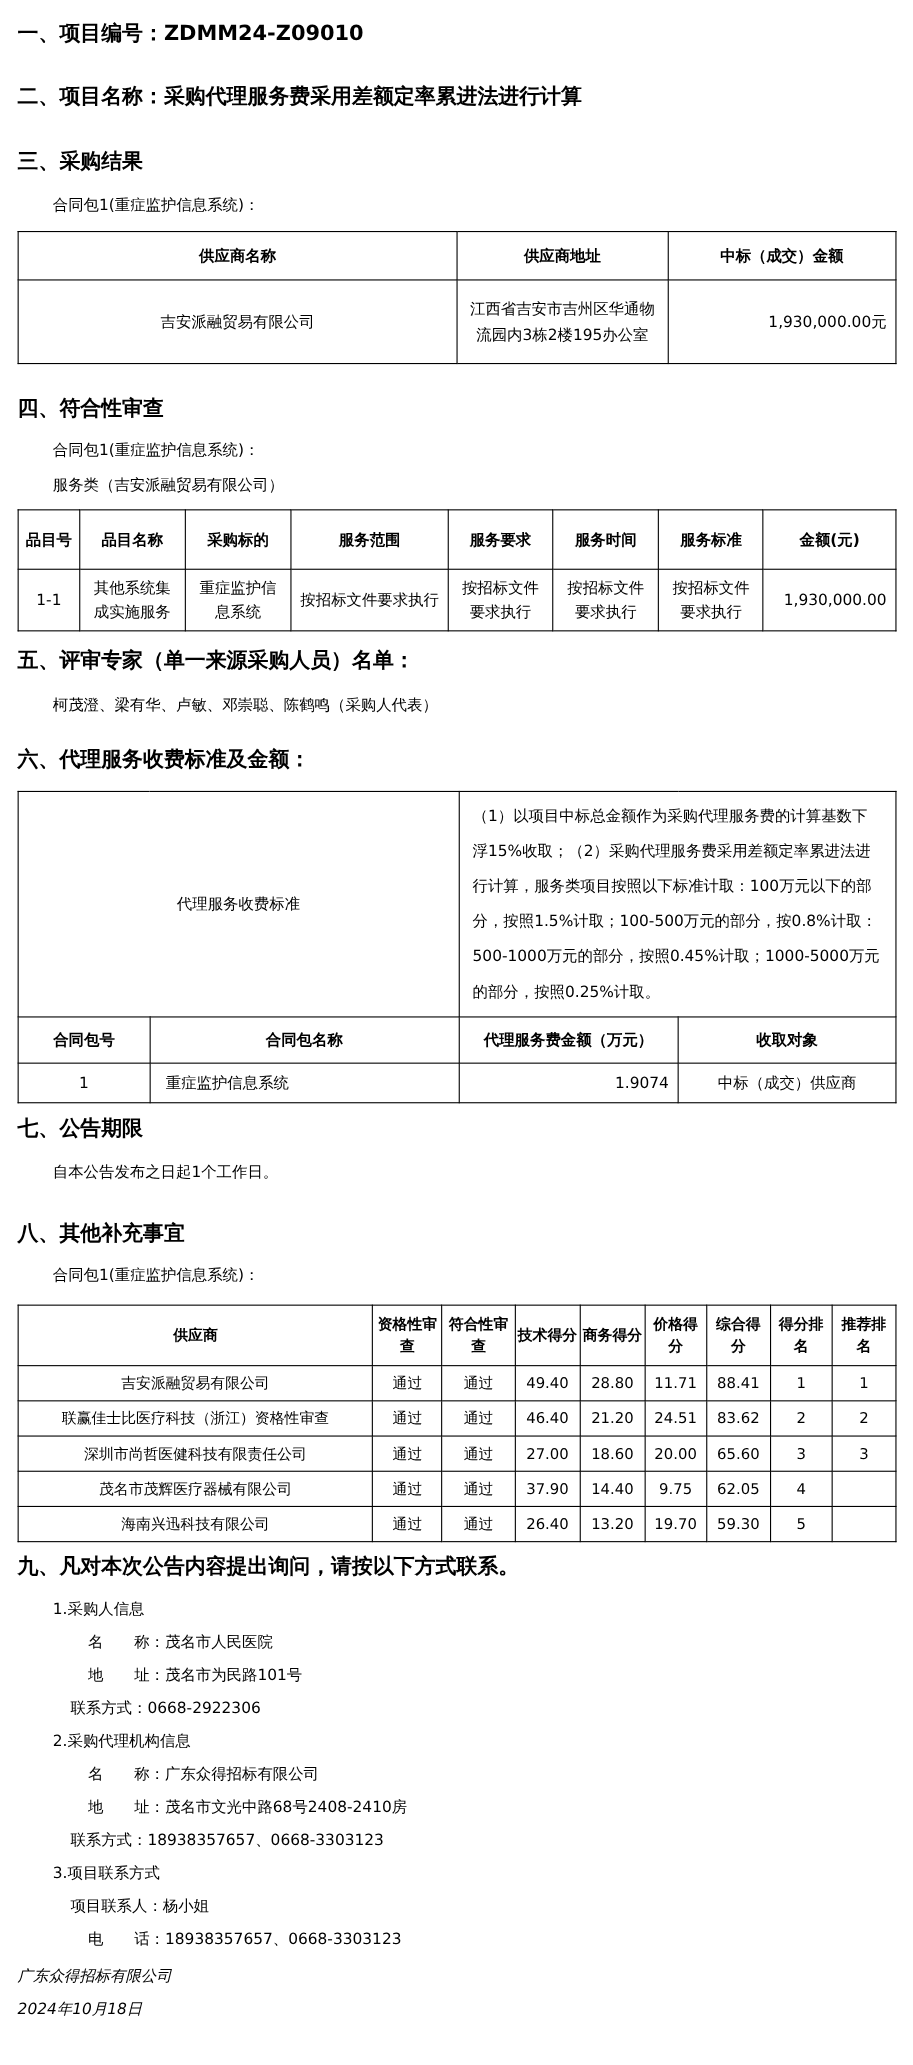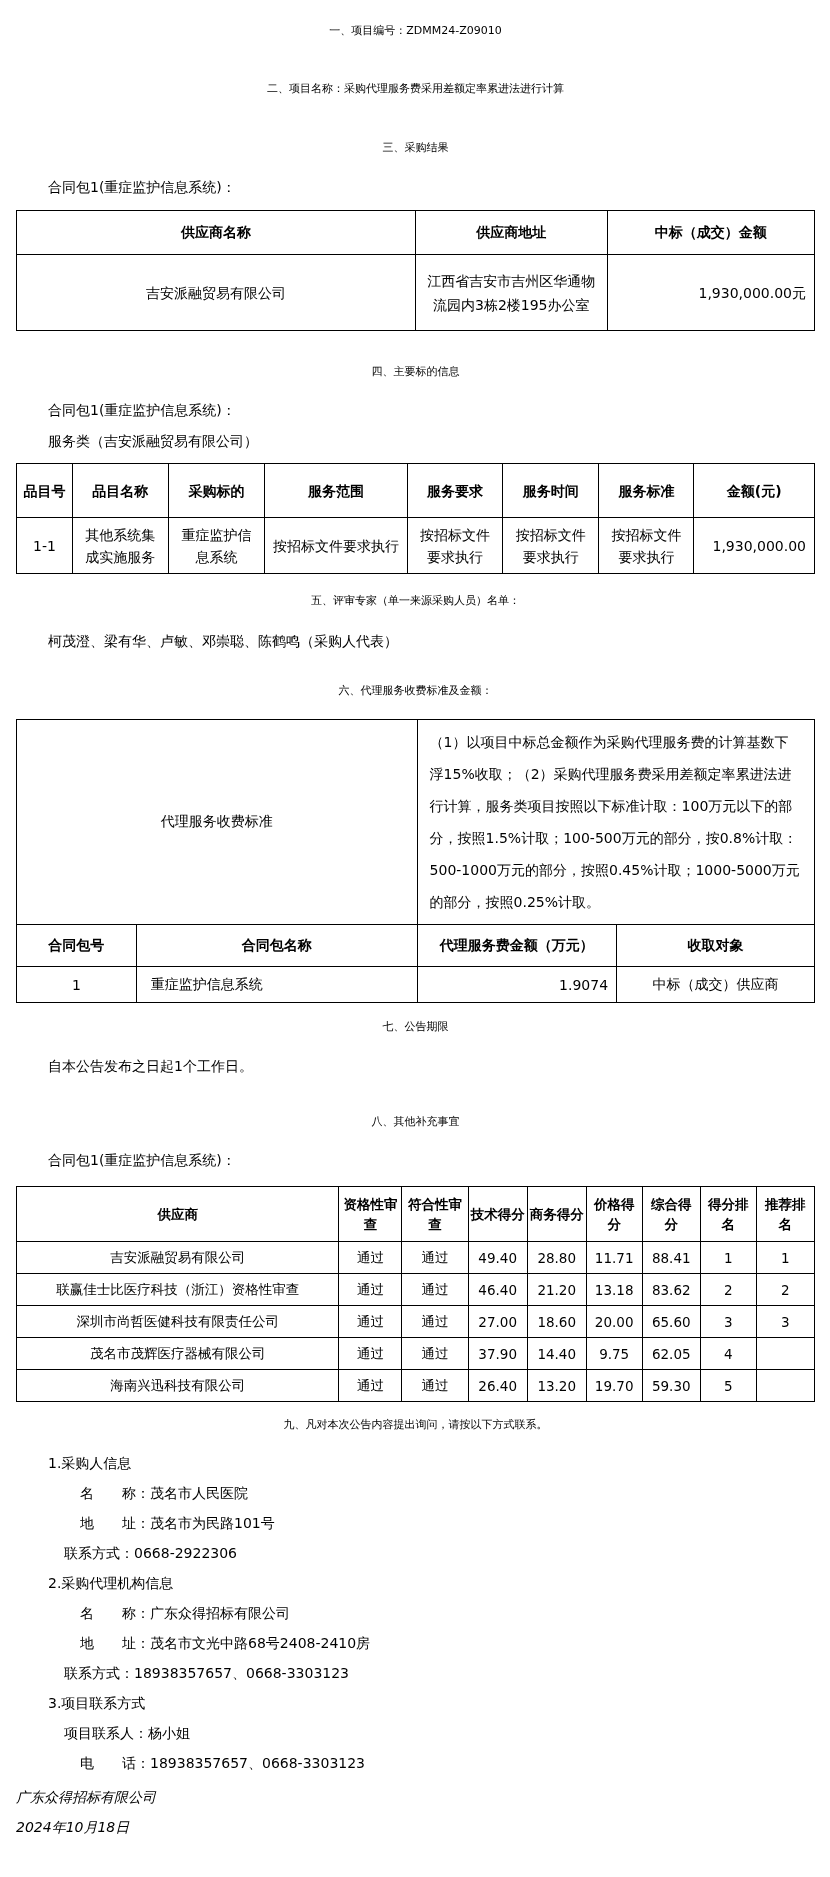--- a/index.html
+++ b/index.html
@@ -3,23 +3,22 @@
 <meta charset="utf-8">
 <style>
   html,body{margin:0;padding:0;background:#ffffff;color:#000;}
   body{
     font-family:"DejaVu Sans","Liberation Sans",sans-serif;
     width:830px;
     font-size:14px;
   }
   .doc{padding:22px 15px 30px 16px;}
   .sec-title{
-    font-size:11px;font-weight:normal;line-height:17px;
+    font-size:19px;font-weight:bold;line-height:17px;
     margin:0;
-    text-align:center;
   }
   .mt-lg{margin-top:42px;}
   .note{
     margin:23px 0 0 32px;font-size:14px;line-height:17px;
   }
   table{
     width:100%;border-collapse:collapse;table-layout:fixed;
     font-size:14px;
   }
   th,td{
@@ -83,21 +82,21 @@
       <th>中标（成交）金额</th>
     </tr>
     <tr>
       <td>吉安派融贸易有限公司</td>
       <td>江西省吉安市吉州区华通物流园内3栋2楼195办公室</td>
       <td class="num">1,930,000.00元</td>
     </tr>
   </tbody>
     </table>
 
-  <h2 class="sec-title" style="margin-top:32px;">四、主要标的信息</h2>
+  <h2 class="sec-title" style="margin-top:32px;">四、符合性审查</h2>
 
   <p class="note" style="margin-top:22px;">合同包1(重症监护信息系统)：</p>
   <p class="note" style="margin-top:14px;">服务类（吉安派融贸易有限公司）</p>
 
   <table class="t-subject">
     <colgroup>
       <col style="width:7%">
         <col style="width:12%">
         <col style="width:12.1%">
         <col style="width:17.9%">
@@ -202,21 +201,21 @@
       <td>88.41</td>
       <td>1</td>
       <td>1</td>
     </tr>
     <tr>
       <td>联赢佳士比医疗科技（浙江）资格性审查</td>
       <td>通过</td>
       <td>通过</td>
       <td>46.40</td>
       <td>21.20</td>
-      <td>13.18</td>
+      <td>24.51</td>
       <td>83.62</td>
       <td>2</td>
       <td>2</td>
     </tr>
     <tr>
       <td>深圳市尚哲医健科技有限责任公司</td>
       <td>通过</td>
       <td>通过</td>
       <td>27.00</td>
       <td>18.60</td>

